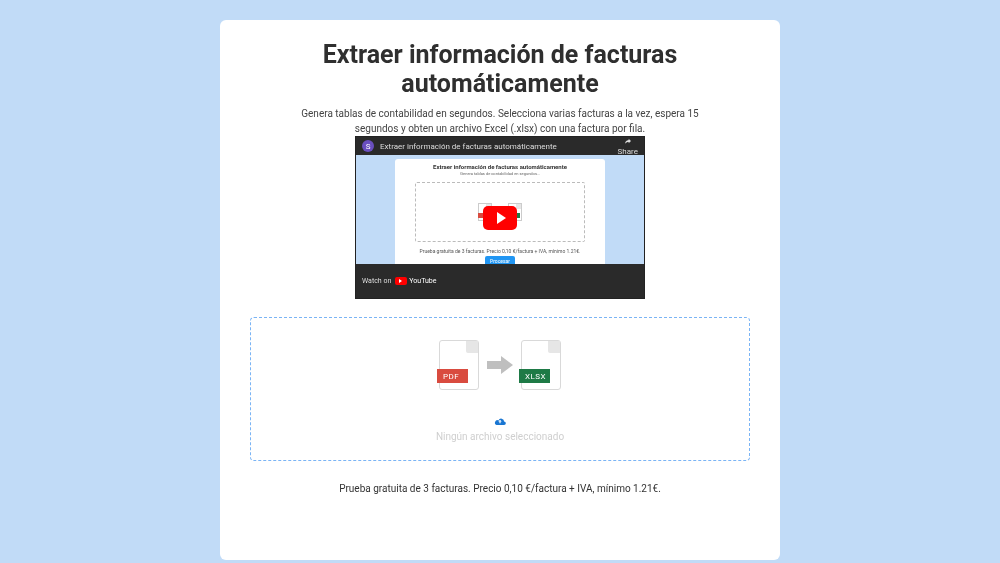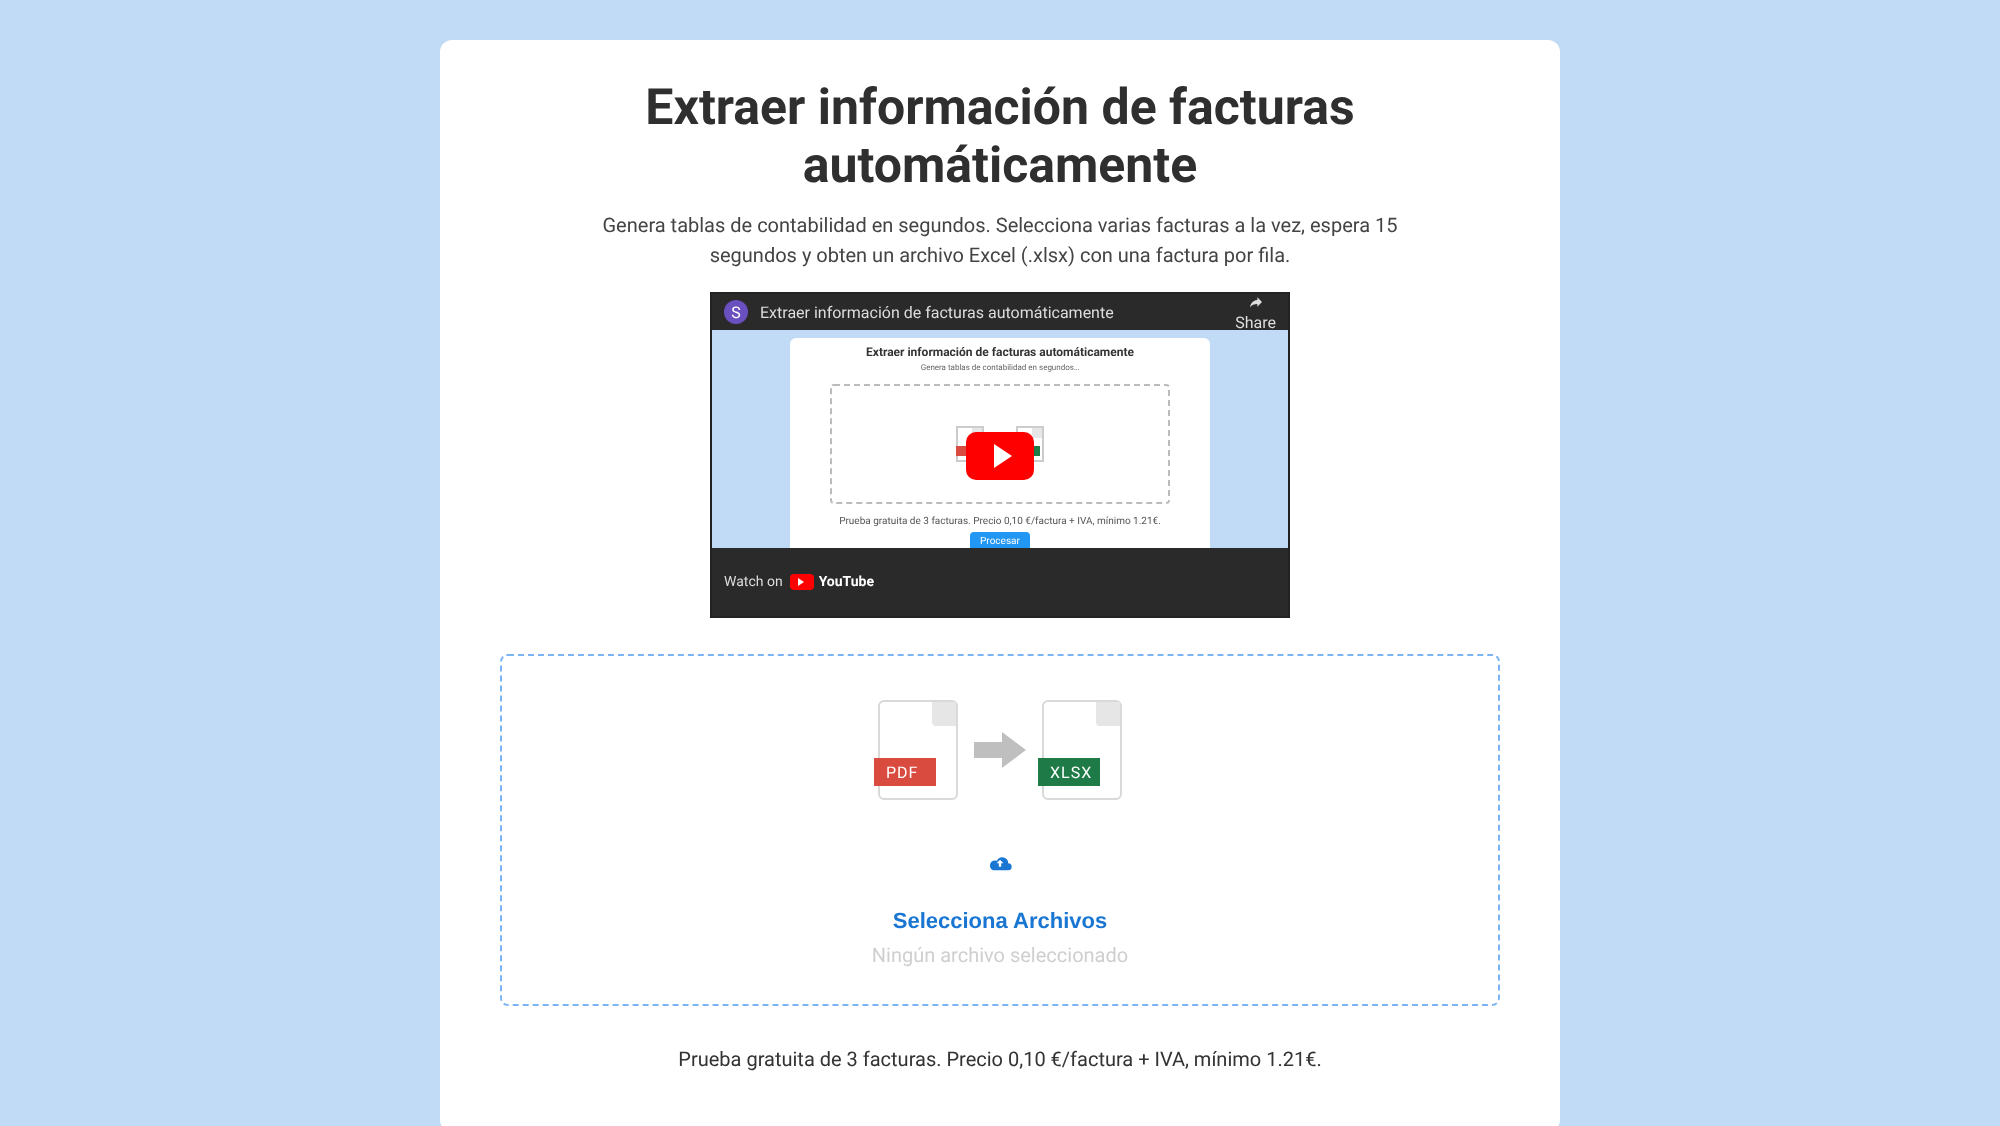--- a/index.html
+++ b/index.html
@@ -24,21 +24,20 @@
   font-weight: 700;
   color: #2f2f2f;
   margin-bottom: 8px;
 }
 .subtitle {
   text-align: center;
   font-size: 10px;
   color: #444;
   line-height: 1.5;
   padding: 0 30px;
-  margin-bottom: 10px;
 }
 .video-frame {
   width: 290px;
   height: 163px;
   margin: 0 auto 18px;
   background: #222;
   border: 1px solid #222;
   position: relative;
 }
 .video-top {
@@ -96,21 +95,21 @@
 }
 .watch-on { font-size: 7px; color: #ddd; }
 .yt-logo {
   display: flex; align-items: center; gap: 2px;
 }
 .yt-logo-box { width: 12px; height: 8px; background: #ff0000; border-radius: 2px; position: relative;}
 .yt-logo-box::after{
   content:""; position:absolute; top:2px; left:4px;
   border-left:3px solid #fff; border-top:2px solid transparent; border-bottom:2px solid transparent;
 }
-.yt-logo-text { font-size: 7px; color: #fff; font-weight: 700;}
+.yt-logo-text { font-size: 7px; color: #fff; font-weight: 400;}
 .dropzone {
   border: 1px dashed #7ab4f5;
   border-radius: 4px;
   padding: 22px 10px 18px;
   text-align: center;
 }
 .file-row {
   display: flex; align-items: center; justify-content: center; gap: 8px;
   margin-bottom: 18px;
 }
@@ -222,21 +221,18 @@
       <div class="arrow-icon"></div>
       <div class="file-icon xlsx">
         <div class="file-band">XLSX</div>
       </div>
     </div>
     <div class="cloud-icon">
       <svg width="14" height="12" viewBox="0 0 24 20" fill="#1976d2">
           <path d="M19 11a5 5 0 00-9.6-2A4 4 0 006 17h13a3 3 0 000-6zM12 8l3 3h-2v3h-2v-3H9l3-3z"></path>
         </svg>
     </div>
-    <div>
-      <button class="select-btn">Selecciona Archivos</button>
-    </div>
     <div class="no-file">Ningún archivo seleccionado</div>
   </div>
 
   <div class="trial-text">Prueba gratuita de 3 facturas. Precio 0,10 €/factura + IVA, mínimo 1.21€.</div>
 
 </div>
 
 </body></html>

